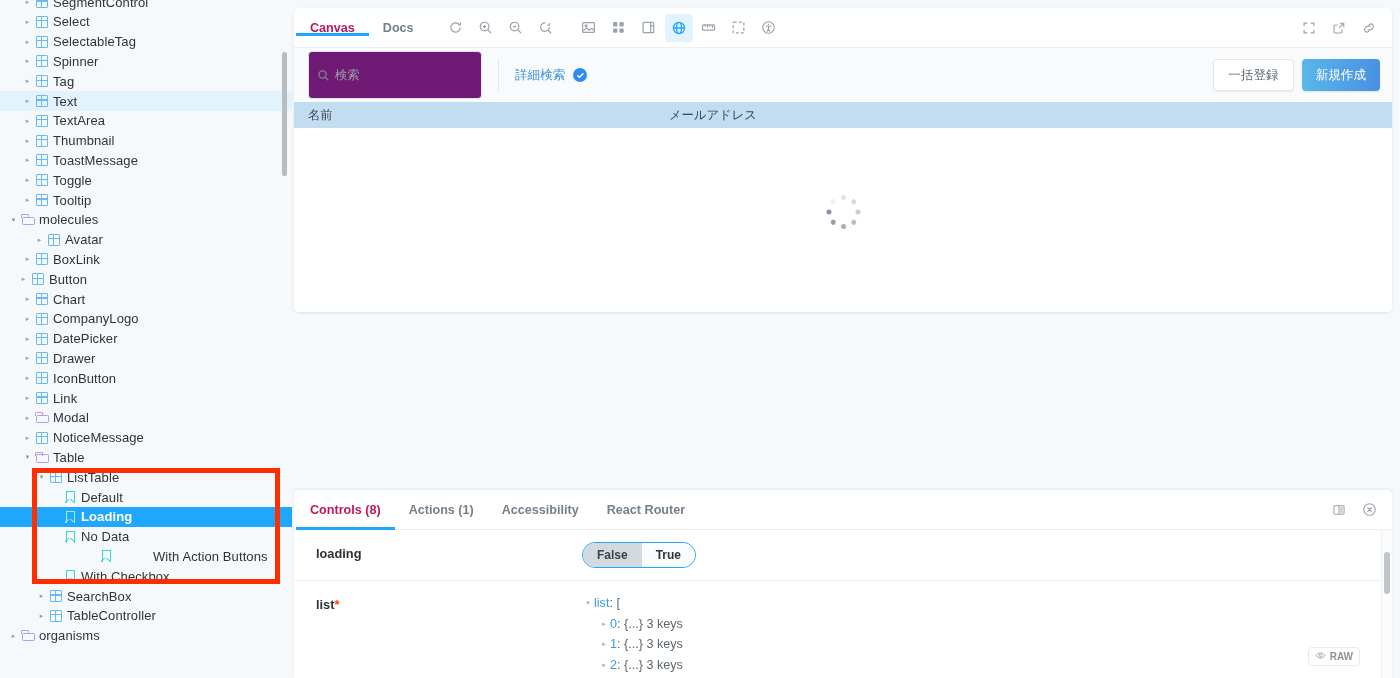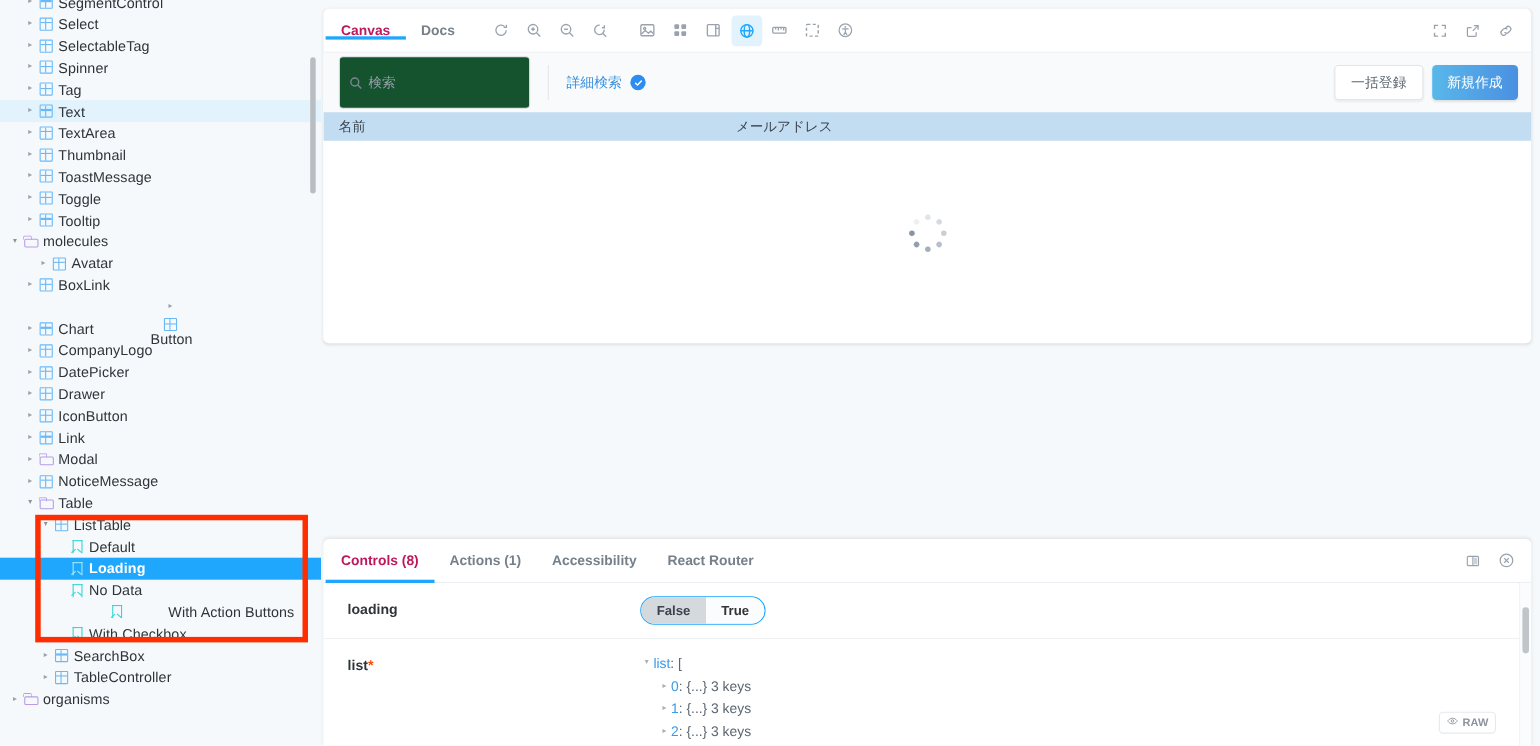--- a/index.html
+++ b/index.html
@@ -151,21 +151,21 @@
 
   
   #story-body { height: 264px; background: #fff; position: relative; }
   #story-controls-row {
     height: 54px; display: flex; align-items: center;
     padding: 0 8px 0 8px;
     background: #f8fafb;
   }
   #search-box {
     width: 174px; height: 48px;
-    border: 1px solid #dfe3e8; border-radius: 4px; background: #14532d;
+    border: 1px solid #dfe3e8; border-radius: 4px; background: #701a75;
     display: flex; align-items: center; padding: 0 8px;
     margin-left: 6px;
   }
   #search-box .s-icon { color: #7b8793; margin-right: 5px; display: flex; }
   #search-box .s-text { font-size: 12.3px; color: #97a0a9; }
   .v-div { width: 1px; height: 32px; background: #e5e9ee; margin: 0 16px 0 16px; }
   #detail-search { display: flex; align-items: center; gap: 8px; cursor: pointer; }
   #detail-search .ds-label { font-size: 12.6px; color: #3a8fdd; }
   .check-badge {
     width: 14px; height: 14px; border-radius: 50%; background: #2d8cf0;
@@ -385,21 +385,21 @@
         </div>
         <div class="node" style="position: absolute; left: 0px; right: 0px; top: 249.4px; padding-left: 22px;">
           <div class="twisty">▸</div>
           <div class="icon">
             <div class="ic-component">
               <i></i>
             </div>
           </div>
           <div class="label">BoxLink</div>
         </div>
-        <div class="node" style="position: absolute; left: 0px; right: 0px; top: 269.2px; padding-left: 18px; flex-direction: column;">
+        <div class="node" style="position: absolute; left: 0px; right: 0px; top: 269.2px; padding-left: 18px;">
           <div class="twisty">▸</div>
           <div class="icon">
             <div class="ic-component">
               <i></i>
             </div>
           </div>
           <div class="label">Button</div>
         </div>
         <div class="node" style="position: absolute; left: 0px; right: 0px; top: 289px; padding-left: 22px;">
           <div class="twisty">▸</div>

